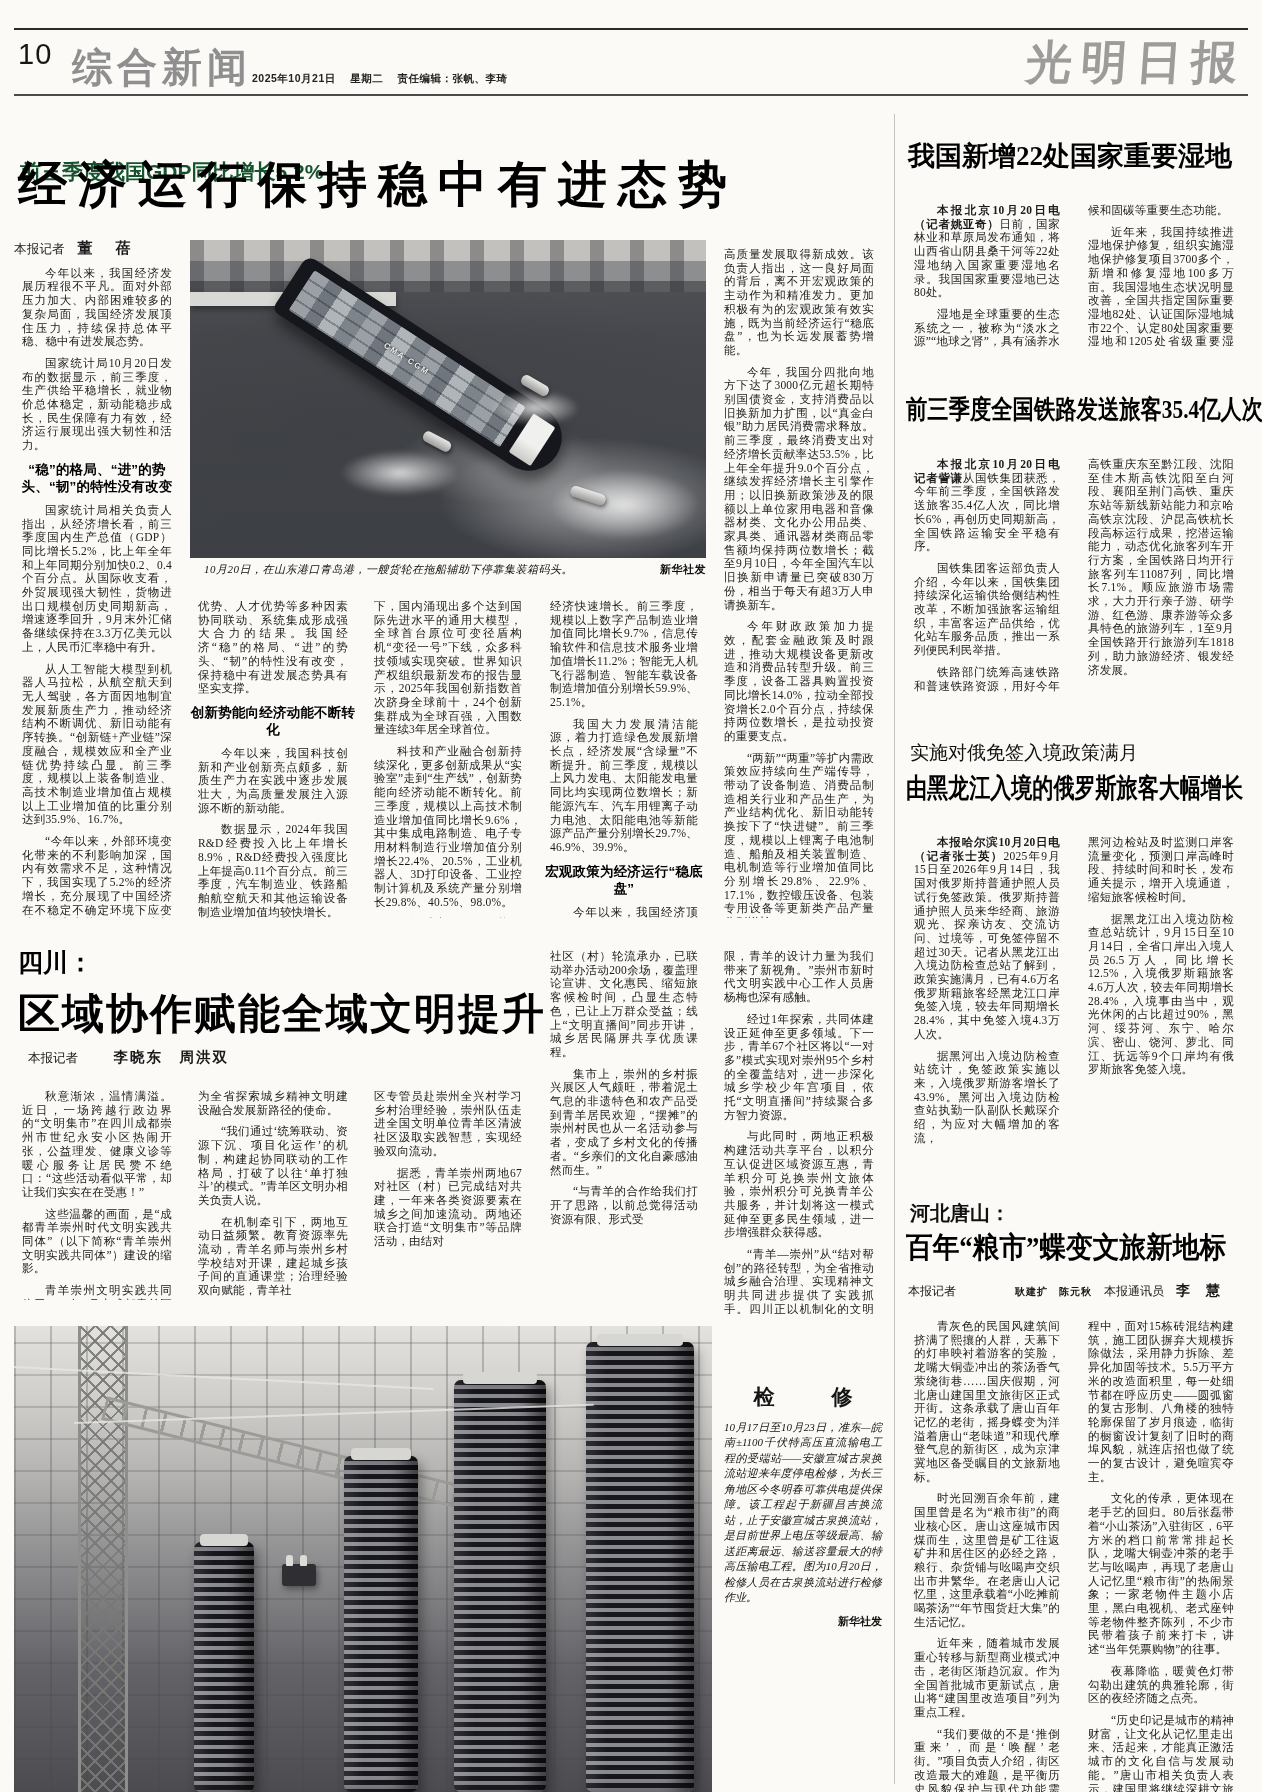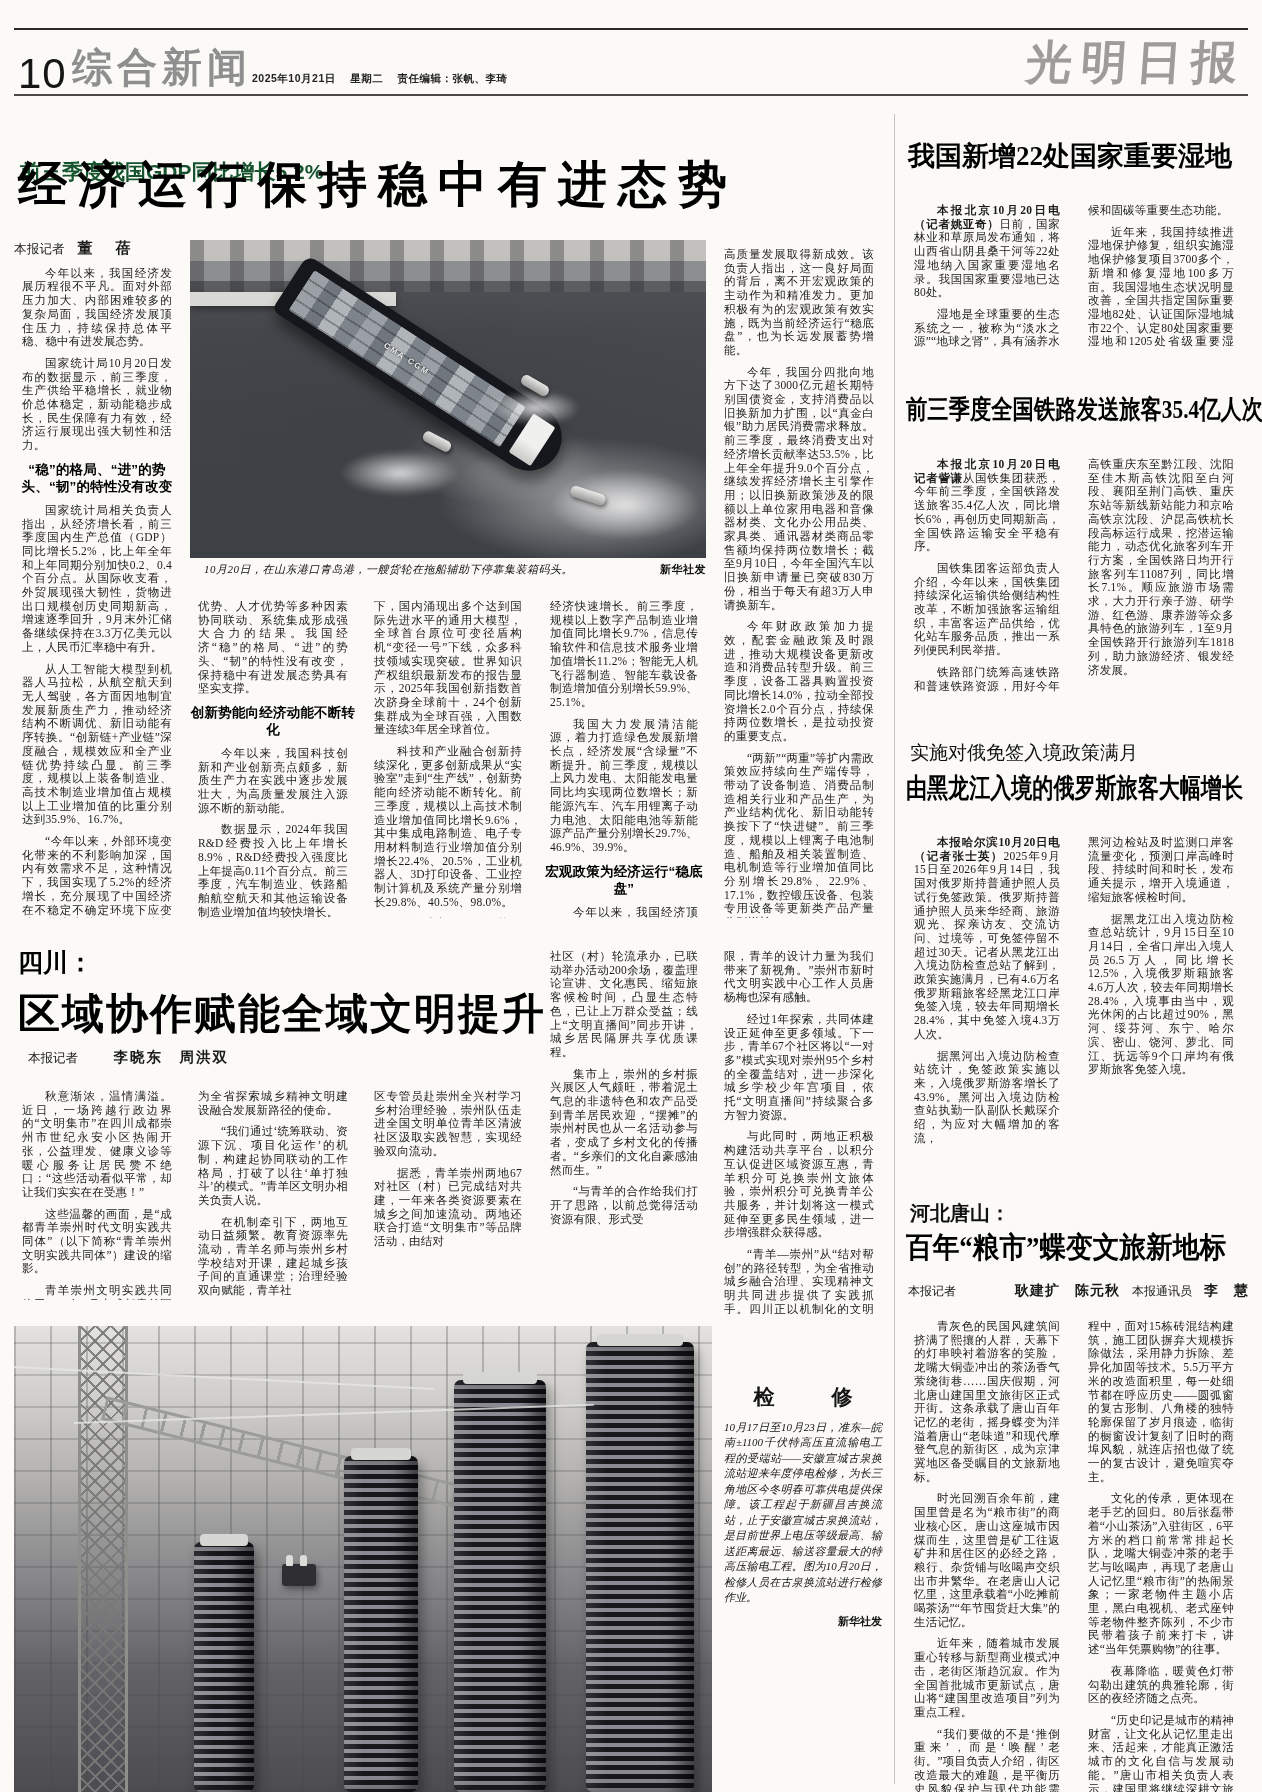--- a/index.html
+++ b/index.html
@@ -1,21 +1,21 @@
 <!DOCTYPE html>
 <html><head>
 <meta charset="utf-8">
 <style>
   html,body{margin:0;padding:0;background:#e9e8e4;}
   #page{position:relative;width:1262px;height:1792px;background:#fbfaf7;margin:0 auto;
         overflow:hidden;font-family:"Liberation Serif",serif;color:#191919;}
   .abs{position:absolute;}
   .rule{position:absolute;background:#2a2a2a;}
   
-  .pagenum{font-family:"Liberation Sans",sans-serif;font-size:42px;font-weight:400;color:#161616;letter-spacing:1px;margin-top:12px;}
+  .pagenum{font-family:"Liberation Sans",sans-serif;font-size:29px;font-weight:400;color:#161616;letter-spacing:1px;}
   .section{font-family:"Liberation Serif",serif;font-size:40px;font-weight:bold;color:#8f8f8f;letter-spacing:5px;}
   .dateline{font-family:"Liberation Sans",sans-serif;font-size:10.5px;color:#222;font-weight:bold;letter-spacing:.5px;}
   .masthead{font-family:"Liberation Serif",serif;font-size:46px;font-weight:bold;color:#9d9c9a;
             letter-spacing:9px;transform:skewX(-4deg);}
   
   .hl{font-family:"Liberation Serif",serif;font-weight:bold;color:#000;white-space:nowrap;}
   .kicker{font-family:"Liberation Sans",sans-serif;font-weight:bold;color:#14532d;white-space:nowrap;margin-top:38px;}
   .condense{transform-origin:left center;display:inline-block;}
   
   .bcol{position:absolute;overflow:hidden;font-size:11.5px;line-height:13.7px;letter-spacing:.2px;
@@ -268,21 +268,21 @@
     <div class="bcol" style="left:1080px;top:828px;width:162px;height:322px;">
         <p class="para cont">黑河边检站及时监测口岸客流量变化，预测口岸高峰时段、持续时间和时长，发布通关提示，增开入境通道，缩短旅客候检时间。</p>
         <p class="para">据黑龙江出入境边防检查总站统计，9月15日至10月14日，全省口岸出入境人员26.5万人，同比增长12.5%，入境俄罗斯籍旅客4.6万人次，较去年同期增长28.4%，入境事由当中，观光休闲的占比超过90%，黑河、绥芬河、东宁、哈尔滨、密山、饶河、萝北、同江、抚远等9个口岸均有俄罗斯旅客免签入境。</p>
       </div>
   </div>
 
   <div>
     <div class="abs" style="left:910px;top:1200px;font-size:20px;font-weight:bold;color:#111;font-family:'Liberation Sans',sans-serif;">河北唐山：</div>
     <div class="abs hl" style="left:906px;top:1228px;font-size:29px;"><span class="condense" style="transform:scaleX(0.92);">百年“粮市”蝶变文旅新地标</span></div>
     <div class="abs" style="left:908px;top:1282px;font-size:12px;white-space:nowrap;">
-      <span>本报记者</span>　<b style="font-size:14px;letter-spacing:1px;padding-left:47px;">耿建扩　陈元秋</b>　<span>本报通讯员</span>　<b style="font-size:14px;letter-spacing:1px;">李　慧</b>
+      <span>本报记者</span>　<b style="font-size:10px;letter-spacing:1px;padding-left:47px;">耿建扩　陈元秋</b>　<span>本报通讯员</span>　<b style="font-size:14px;letter-spacing:1px;">李　慧</b>
     </div>
     <div class="bcol" style="left:906px;top:1312px;width:162px;height:480px;">
         <p class="para">青灰色的民国风建筑间挤满了熙攘的人群，天幕下的灯串映衬着游客的笑脸，龙嘴大铜壶冲出的茶汤香气萦绕街巷……国庆假期，河北唐山建国里文旅街区正式开街。这条承载了唐山百年记忆的老街，摇身蝶变为洋溢着唐山“老味道”和现代摩登气息的新街区，成为京津冀地区备受瞩目的文旅新地标。</p>
         <p class="para">时光回溯百余年前，建国里曾是名为“粮市街”的商业核心区。唐山这座城市因煤而生，这里曾是矿工往返矿井和居住区的必经之路，粮行、杂货铺与吆喝声交织出市井繁华。在老唐山人记忆里，这里承载着“小吃摊前喝茶汤”“年节囤货赶大集”的生活记忆。</p>
         <p class="para">近年来，随着城市发展重心转移与新型商业模式冲击，老街区渐趋沉寂。作为全国首批城市更新试点，唐山将“建国里改造项目”列为重点工程。</p>
         <p class="para">“我们要做的不是‘推倒重来’，而是‘唤醒’老街。”项目负责人介绍，街区改造最大的难题，是平衡历史风貌保护与现代功能需求。改造过</p>
       </div>
     <div class="bcol" style="left:1080px;top:1312px;width:162px;height:480px;">
         <p class="para cont">程中，面对15栋砖混结构建筑，施工团队摒弃大规模拆除做法，采用静力拆除、差异化加固等技术。5.5万平方米的改造面积里，每一处细节都在呼应历史——圆弧窗的复古形制、八角楼的独特轮廓保留了岁月痕迹，临街的橱窗设计复刻了旧时的商埠风貌，就连店招也做了统一的复古设计，避免喧宾夺主。</p>
         <p class="para">文化的传承，更体现在老手艺的回归。80后张磊带着“小山茶汤”入驻街区，6平方米的档口前常常排起长队，龙嘴大铜壶冲茶的老手艺与吆喝声，再现了老唐山人记忆里“粮市街”的热闹景象；一家老物件主题小店里，黑白电视机、老式座钟等老物件整齐陈列，不少市民带着孩子前来打卡，讲述“当年凭票购物”的往事。</p>

